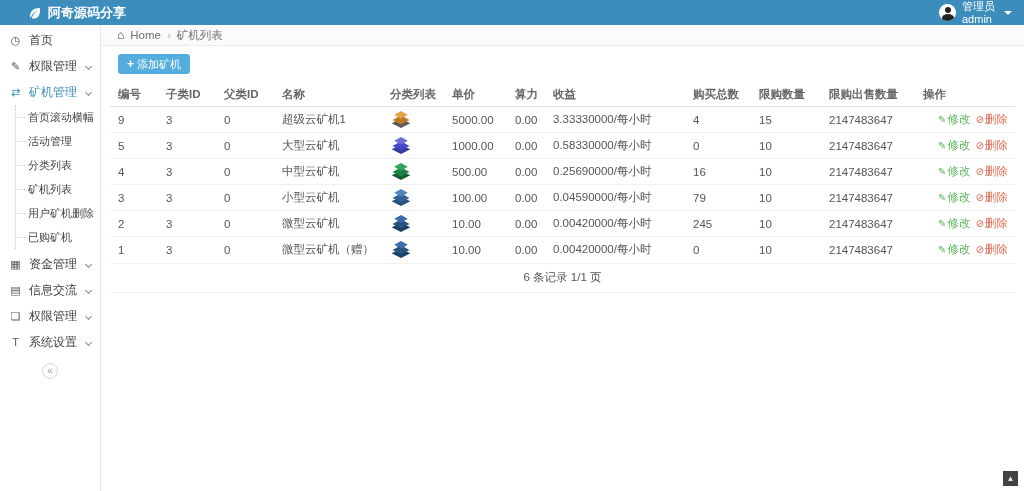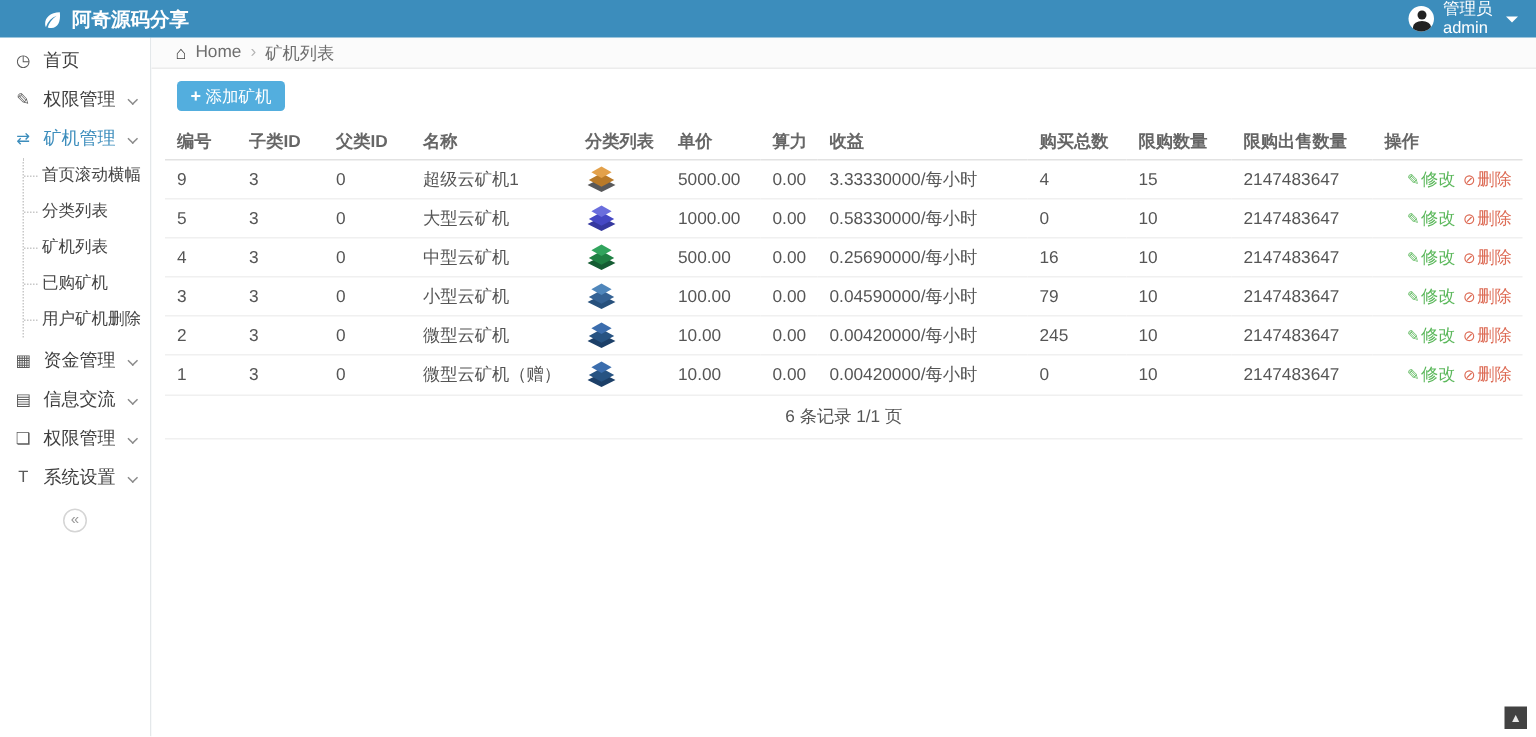--- a/index.html
+++ b/index.html
@@ -109,24 +109,25 @@
     <span>权限管理</span>
     <span class="chev"></span>
   </div>
       <div class="side-item active">
     <span class="ico">⇄</span>
     <span>矿机管理</span>
     <span class="chev"></span>
   </div>
       <div class="side-sub">
         <div class="sub-item">首页滚动横幅</div>
+        <div class="sub-item">活动管理</div>
         <div class="sub-item">分类列表</div>
         <div class="sub-item">矿机列表</div>
+        <div class="sub-item">用户矿机删除</div>
         <div class="sub-item">已购矿机</div>
-        <div class="sub-item">用户矿机删除</div>
       </div>
       <div class="side-item">
     <span class="ico">▦</span>
     <span>资金管理</span>
     <span class="chev"></span>
   </div>
       <div class="side-item">
     <span class="ico">▤</span>
     <span>信息交流</span>
     <span class="chev"></span>

